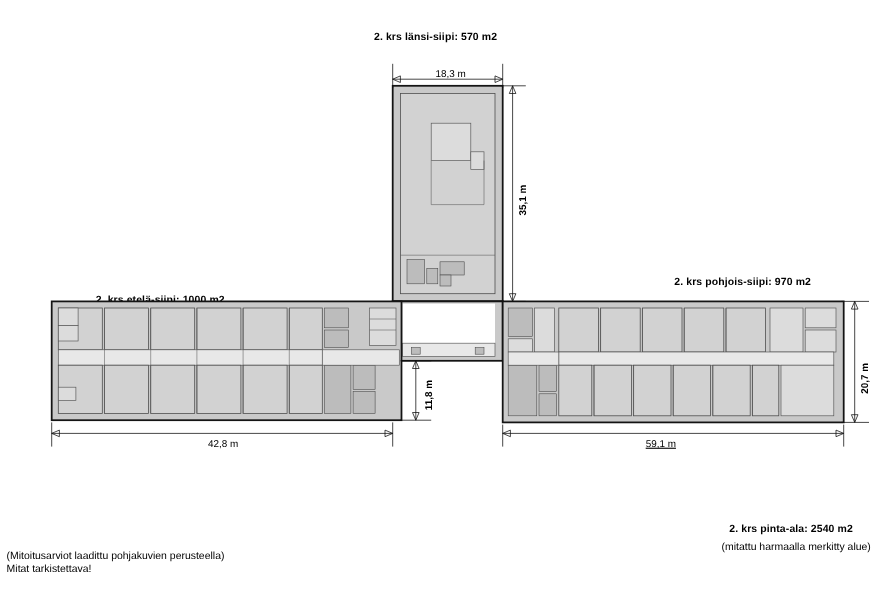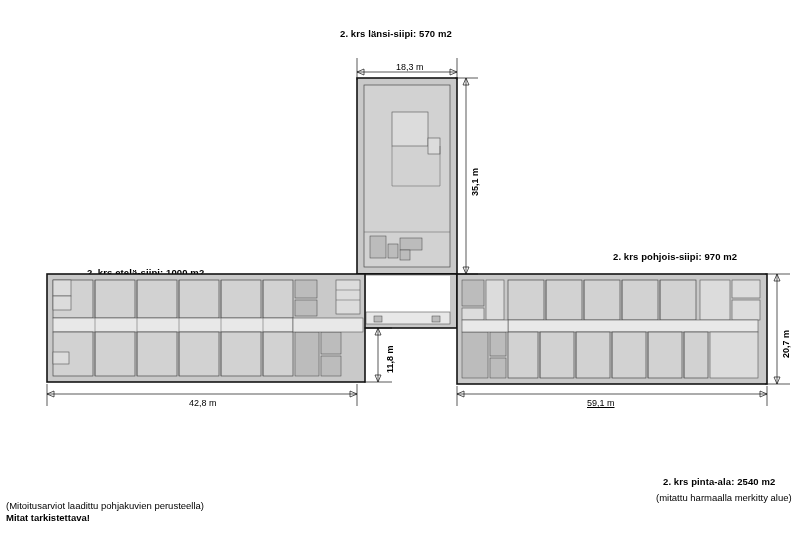--- a/index.html
+++ b/index.html
@@ -39,21 +39,21 @@
     position: absolute;
     font-size: 9px;
     font-weight: normal;
     white-space: nowrap;
   }
   .note {
     position: absolute;
     font-size: 9.5px;
     white-space: nowrap;
   }
-  .note.b { font-weight: bold; }
+  .note.b { font-weight: normal; }
   svg { position: absolute; left: 0; top: 0; }
   .room { fill: #d2d2d2; stroke: #4a4a4a; stroke-width: 0.7; }
   .roomlite { fill: #dcdcdc; stroke: #555; stroke-width: 0.6; }
   .corr { fill: #e8e8e8; stroke: #555; stroke-width: 0.6; }
   .hatch { fill: #bcbcbc; stroke: #444; stroke-width: 0.5; }
   .thin { stroke: #5a5a5a; stroke-width: 0.5; fill: none; }
   .dim { stroke: #111; stroke-width: 0.7; fill: none; }
   .outer { fill: #c9c9c9; stroke: #141414; stroke-width: 1.6; }
 </style>
 </head>

